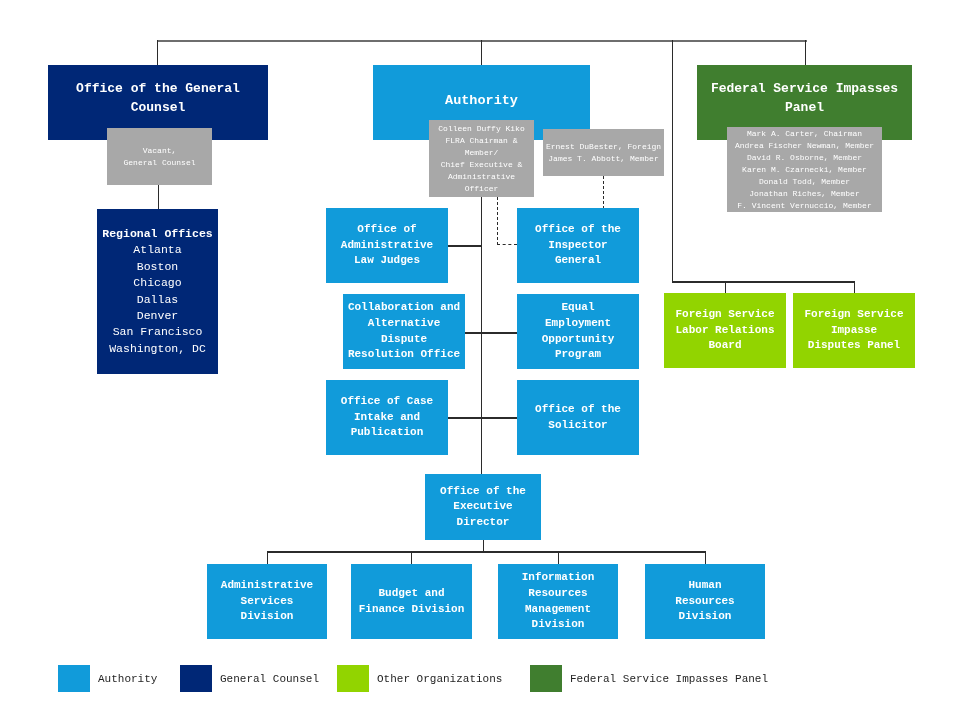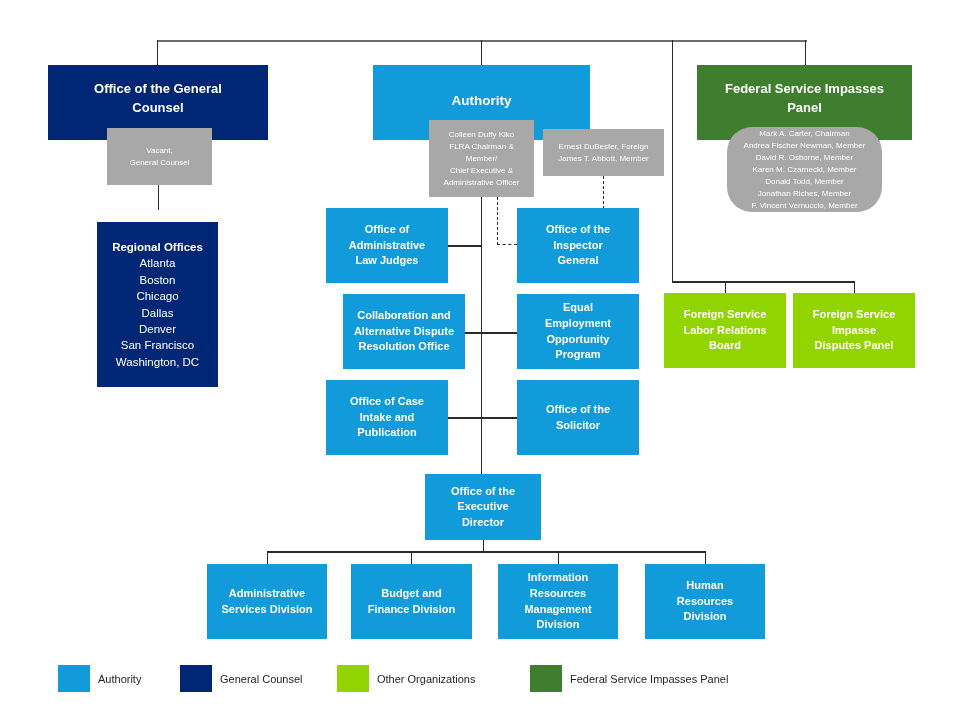--- a/index.html
+++ b/index.html
@@ -1,18 +1,18 @@
 <!DOCTYPE html>
 <html><head>
 <meta charset="utf-8">
 <style>
   html,body{margin:0;padding:0;background:#fff;}
   #stage{
     position:relative;width:924px;height:720px;background:#ffffff;overflow:hidden;
-    font-family:Liberation Sans, sans-serif;
+    font-family:Liberation Mono, monospace;
   }
   .box{
     position:absolute;display:flex;align-items:center;justify-content:center;
     text-align:center;color:#ffffff;font-weight:bold;white-space:pre-line;
     z-index:2;box-sizing:border-box;line-height:1.42;
   }
   .box.big{font-size:13px;line-height:1.45;padding-bottom:8px;}
   .box.mid{font-size:11px;padding:8px 4px;}
   .box.gray{font-weight:normal;font-size:8px;line-height:1.5;z-index:3;padding:2px 2px;text-align:center;}
   .regional{flex-direction:column;font-weight:normal;font-size:11.5px;line-height:1.43;}
@@ -53,21 +53,21 @@
   <div class="dashv" style="left:497px;top:197px;height:48px;"></div>
   <div class="dashh" style="left:497px;top:244px;width:20px;"></div>
   <div class="dashv" style="left:603px;top:176px;height:33px;"></div>
 
   <div class="box big" style="left: 48px; top: 65px; width: 220px; height: 75px; background: rgb(0, 39, 118);">Office of the General
 Counsel</div>
 
   <div class="box gray" style="left: 107px; top: 128px; width: 105px; height: 57px; background: rgb(168, 168, 168);">Vacant,
 General Counsel</div>
 
-  <div class="box regional" style="left: 97px; top: 222px; width: 121px; height: 165px; background: rgb(0, 39, 118);">
+  <div class="box regional" style="left: 97px; top: 209px; width: 121px; height: 165px; background: rgb(0, 39, 118);">
     <div class="rtitle">Regional Offices</div>
     <div>Atlanta
 Boston
 Chicago
 Dallas
 Denver
 San Francisco
 Washington, DC</div>
   </div>
 
@@ -78,21 +78,21 @@
 Member/
 Chief Executive &amp;
 Administrative Officer</div>
 
   <div class="box gray" style="left: 543px; top: 129px; width: 121px; height: 47px; background: rgb(168, 168, 168);">Ernest DuBester, Foreign
 James T. Abbott, Member</div>
 
   <div class="box big" style="left: 697px; top: 65px; width: 215px; height: 75px; background: rgb(64, 126, 47);">Federal Service Impasses
 Panel</div>
 
-  <div class="box gray" style="left: 727px; top: 127px; width: 155px; height: 85px; background: rgb(168, 168, 168); border-radius: 25px;">Mark A. Carter, Chairman
+  <div class="box gray" style="left: 727px; top: 127px; width: 155px; height: 85px; background: rgb(168, 168, 168);">Mark A. Carter, Chairman
 Andrea Fischer Newman, Member
 David R. Osborne, Member
 Karen M. Czarnecki, Member
 Donald Todd, Member
 Jonathan Riches, Member
 F. Vincent Vernuccio, Member</div>
 
   <div class="box mid" style="left: 326px; top: 208px; width: 122px; height: 75px; background: rgb(17, 155, 218);">Office of
 Administrative
 Law Judges</div>

